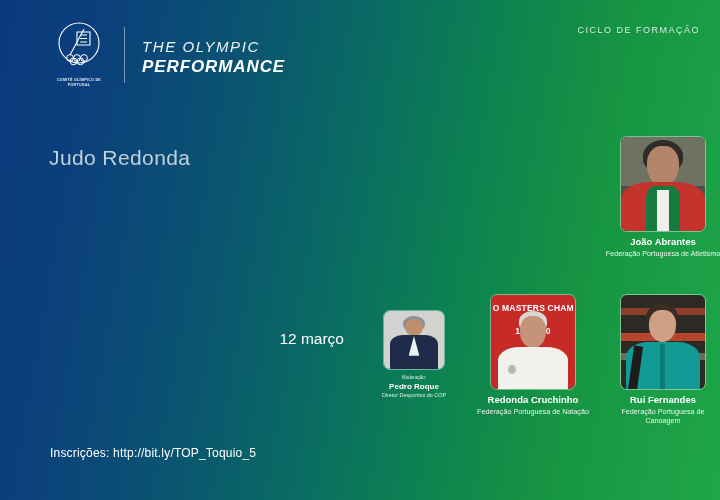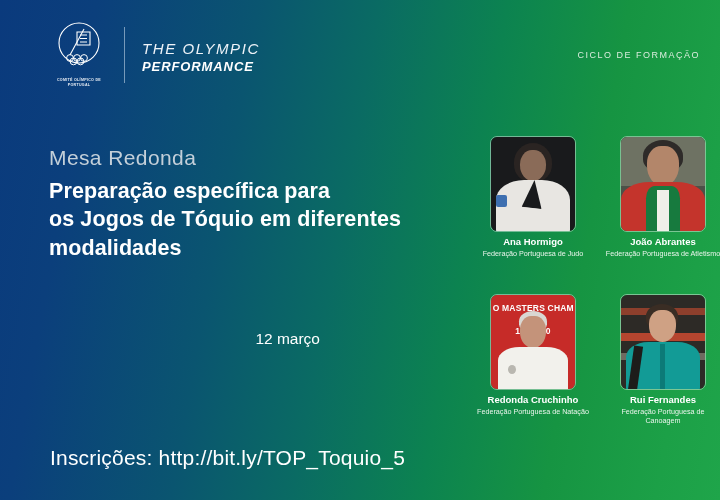--- a/index.html
+++ b/index.html
@@ -43,27 +43,27 @@
     width:1px; height:56px; margin:0 17px 0 14px;
     background:rgba(210,225,240,.55);
   }
 
   .brand-text { line-height:1; padding-top:3px;font-style:italic; }
   .brand-top {
     font-size:15px; letter-spacing:1.6px; color:#eef3f8;
     font-weight:400; display:block; margin-bottom:4px;
   }
   .brand-bottom {
-    font-size:13px; letter-spacing:.9px; color:#ffffff;
+    font-size:17px; letter-spacing:.9px; color:#ffffff;
     font-weight:800; display:block;
   }
 
   .header-right {
     position:absolute; right:20px; top:26px;
-    text-align:center; line-height:1;margin-top:25px;
+    text-align:center; line-height:1;
   }
   .hr-eyebrow {
     font-size:9px; letter-spacing:1.5px; color:#d9ecdd;
     display:block; margin-bottom:7px;
   }
   .hr-line1 {
     font-size:17.5px; color:#ffffff; font-weight:400;
     display:block; margin-bottom:6px; letter-spacing:.2px;
   }
   .hr-line2 {
@@ -78,29 +78,29 @@
     letter-spacing:.4px; display:block; margin-bottom:7px;
   }
   .main-title {
     font-size:21.5px; font-weight:800; color:#ffffff;
     line-height:1.32; letter-spacing:.1px;
   }
   .main-title span { display:block; }
 
   
   #event-info {
-    position:absolute; left:52px; top:327px; width:268px;
+    position:absolute; left:76px; top:327px; width:268px;
     text-align:right; line-height:1.5;
   }
   #event-info span { display:block; font-size:15.5px; color:#ffffff; }
 
   
   #registration {
     position:absolute; left:50px; top:446px;
-    font-size:21px; color:#ffffff; letter-spacing:.2px;
+    font-size:12px; color:#ffffff; letter-spacing:.2px;
   }
 
   
   .card { position:absolute; text-align:center; }
   .photo {
     border-radius:7px; border:1px solid rgba(255,255,255,.42);
     overflow:hidden; position:relative; margin:0 auto;
   }
   .cap-name {
     display:block; font-weight:800; color:#ffffff; margin-top:5px;
@@ -238,61 +238,56 @@
         <span class="brand-bottom">PERFORMANCE</span>
       </div>
     </div>
 
     <div class="header-right">
       <span class="hr-eyebrow">CICLO DE FORMAÇÃO</span>
     </div>
   </div>
 
   <div id="title-block">
-    <span class="kicker">Mesa Redonda</span>
-    <div class="main-title">
-      <span>Preparação específica para</span>
-      <span>os Jogos de Tóquio em diferentes</span>
-      <span>modalidades</span>
-    </div>
+    <span class="kicker">Judo Redonda</span>
   </div>
 
   <div id="event-info">
     <span>12 março</span>
   </div>
 
   <div id="registration">Inscrições: http://bit.ly/TOP_Toquio_5</div>
 
-  <div class="card card-lg" id="card-ana">
-    <div class="photo">
-      <div class="ph ana-bg"></div>
-      <div class="ana-hair"></div>
-        <div class="ana-face"></div>
-      <div class="ana-gi"></div>
-        <div class="ana-v"></div>
-        <div class="ana-patch"></div>
-    </div>
-    <span class="cap-name">Ana Hormigo</span>
-    <span class="cap-org">Federação Portuguesa de Judo</span>
-  </div>
 
   <div class="card card-lg" id="card-joao">
     <div class="photo">
       <div class="ph joao-bg"></div>
         <div class="joao-wall"></div>
       <div class="joao-hair"></div>
         <div class="joao-face"></div>
       <div class="joao-body"></div>
         <div class="joao-grn"></div>
         <div class="joao-wht"></div>
     </div>
     <span class="cap-name">João Abrantes</span>
     <span class="cap-org">Federação Portuguesa de Atletismo</span>
   </div>
 
+  <div class="card card-sm" id="card-pedro">
+    <div class="photo">
+      <div class="ph pedro-bg"></div>
+      <div class="pedro-hair"></div>
+        <div class="pedro-face"></div>
+      <div class="pedro-suit"></div>
+        <div class="pedro-shirt"></div>
+    </div>
+    <span class="cap-mod">Moderação:</span>
+    <span class="cap-name">Pedro Roque</span>
+    <span class="cap-role">Diretor Desportivo do COP</span>
+  </div>
 
   <div class="card card-lg" id="card-carlos">
     <div class="photo">
       <div class="ph carlos-bg"></div>
       <div class="carlos-txt1">O MASTERS CHAM</div>
       <div class="carlos-txt2">19.0        - 20</div>
       <div class="carlos-hair"></div>
         <div class="carlos-face"></div>
       <div class="carlos-body"></div>
         <div class="carlos-logo"></div>

